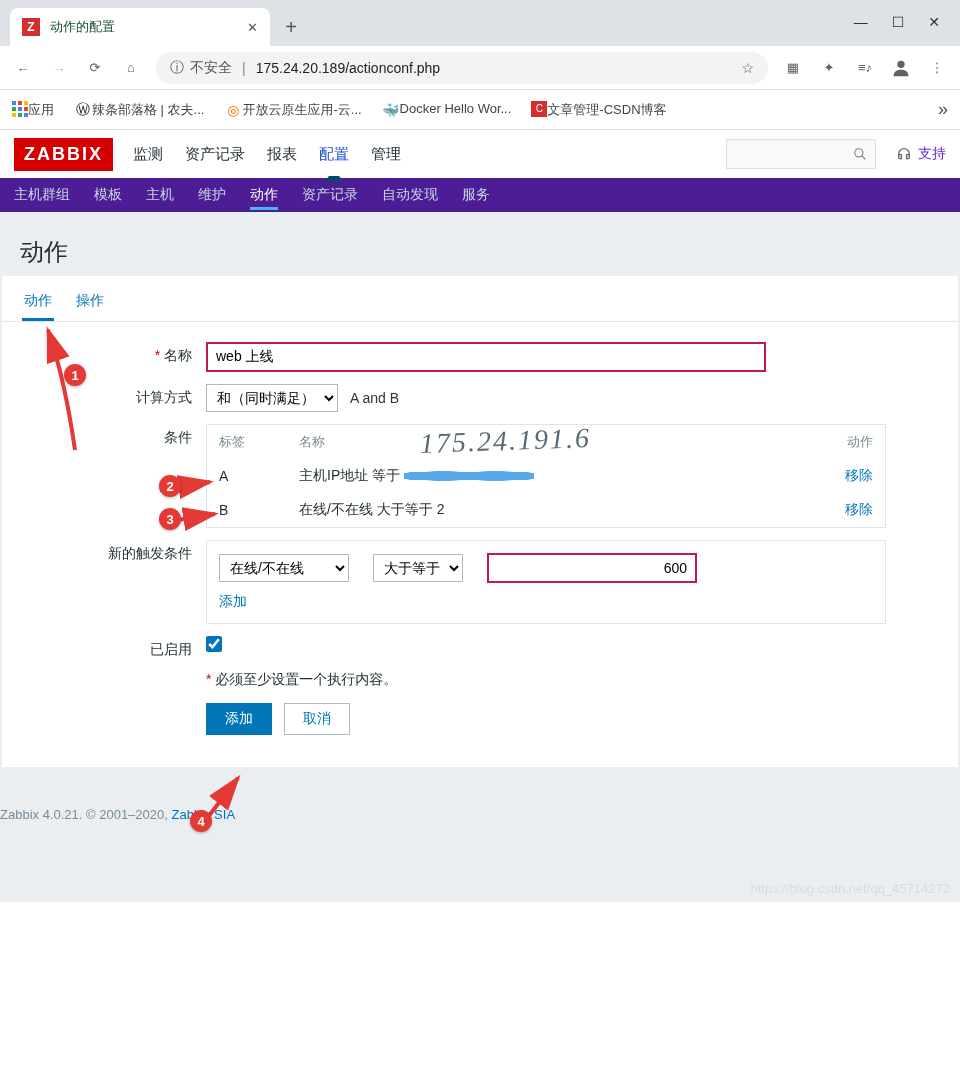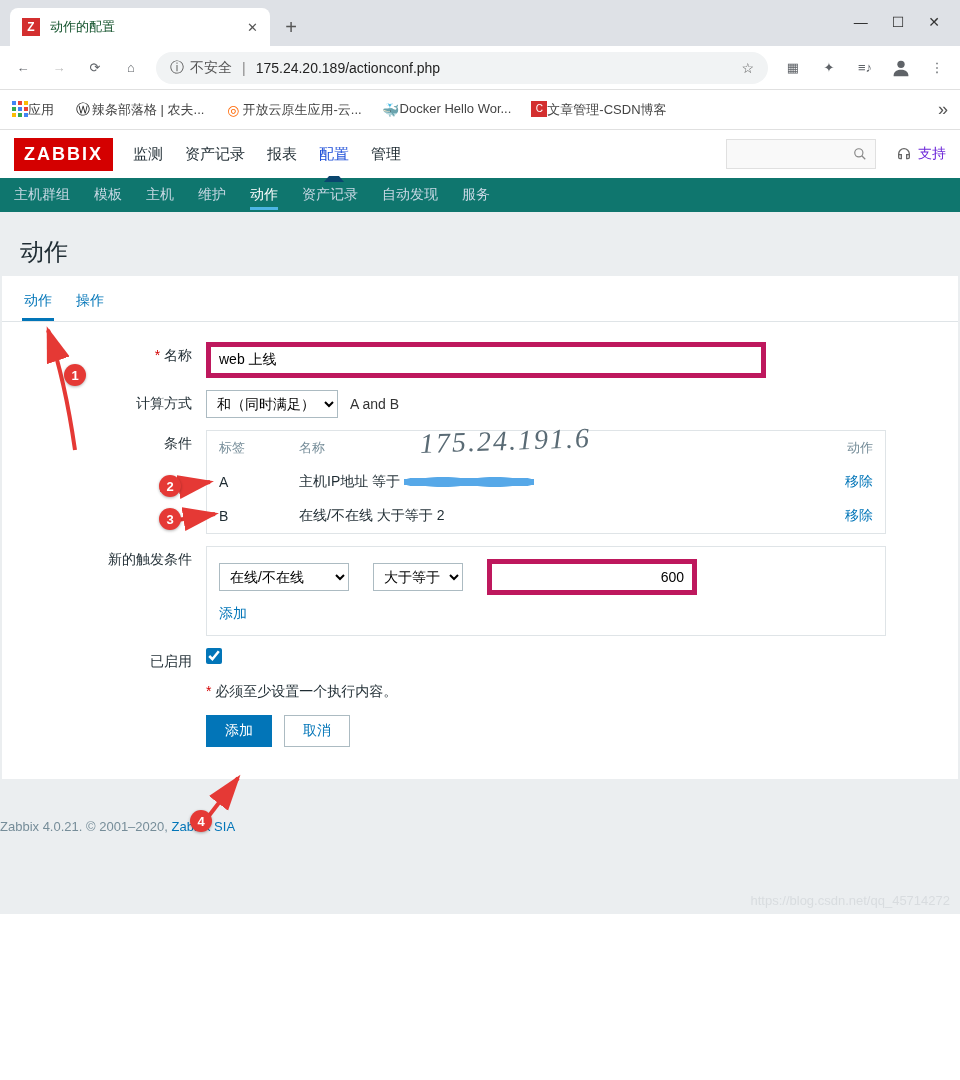--- a/index.html
+++ b/index.html
@@ -36,40 +36,40 @@
   .zb-top { background: #fff; height: 48px; display: flex; align-items: center; padding: 0 14px; gap: 20px; border-bottom: 0; }
   .zb-logo { background: #d40000; color: #fff; font-weight: bold; padding: 6px 10px; letter-spacing: 2px; font-size: 18px; font-family: Arial; }
   .zb-menu { display: flex; gap: 22px; font-size: 15px; color: #1f2c33; }
   .zb-menu-item { cursor: pointer; position: relative; padding: 12px 0; }
   .zb-menu-item.active { color: #1d4ed8; }
   .zb-menu-item.active::after { content:''; position:absolute; left:0; right:0; bottom:-6px; height:0; border-bottom:6px solid #0a466e; border-left:5px solid transparent; border-right:5px solid transparent; width:10px; margin:0 auto; }
   .zb-search { margin-left: auto; display: flex; align-items: center; background: #f9f9f9; border:1px solid #e0e0e0; height:30px; width:150px; padding:0 8px; color:#888; }
   .zb-search svg { margin-left: auto; }
   .zb-support { display: flex; align-items: center; gap: 6px; color: #6d28d9; font-size:14px; }
   
-  .zb-sub { background: #0f766e; height: 34px; display: flex; align-items: center; padding: 0 14px; gap: 24px; color: #c8d8e4; font-size: 14px; }
+  .zb-sub { background: #4c1d95; height: 34px; display: flex; align-items: center; padding: 0 14px; gap: 24px; color: #c8d8e4; font-size: 14px; }
   .zb-sub-item { cursor: pointer; padding: 6px 0; }
   .zb-sub-item.active { color: #fff; border-bottom: 3px solid #4db6e4; padding-bottom: 3px; }
   
   
   .content { background: #ebeef0; padding: 12px 0 60px 0; min-height: 660px; }
   .panel { background: #fff; margin: 0 0; }
   .page-title { font-size: 24px; color: #1f2c33; padding: 12px 20px 8px; }
   
   .tabs { display: flex; gap: 20px; padding: 8px 20px 0; border-bottom: 1px solid #dfe4e7; }
   .tab-link { color: #0275b8; font-size: 14px; padding: 8px 2px; cursor: pointer; }
   .tab-link.active { border-bottom: 3px solid #0275b8; }
   
   .form { padding: 20px 24px; }
   .form-row { display: flex; align-items: flex-start; margin-bottom: 12px; }
   .form-label { width: 180px; text-align: right; padding-right: 14px; color: #1f2c33; font-size: 14px; padding-top: 5px; }
   .req::before { content:'* '; color: #d40000; }
   .form-field { flex: 1; max-width: 680px; }
   
-  input[type=text] { border: 5px solid #be185d; padding: 5px 8px; font-size: 14px; width: 560px; }
+  input[type=text] { border: 2px solid #be185d; padding: 5px 8px; font-size: 14px; width: 560px; }
   select { border: 1px solid #acbbc2; padding: 4px 6px; font-size: 14px; background:#fff; }
   input[type=checkbox] { width:16px; height:16px; accent-color:#0275b8; }
   
   .calc-row { display:flex; align-items:center; gap:12px; }
   .calc-formula { font-size:14px; color:#333; }
   
   .cond-box { border: 1px solid #dfe4e7; padding: 0; }
   .cond-table { width: 100%; border-collapse: collapse; }
   .cond-table th { text-align:left; color:#768d99; font-weight:normal; font-size:13px; padding: 8px 12px; }
   .cond-table td { padding: 8px 12px; font-size:14px; color:#1f2c33; }

